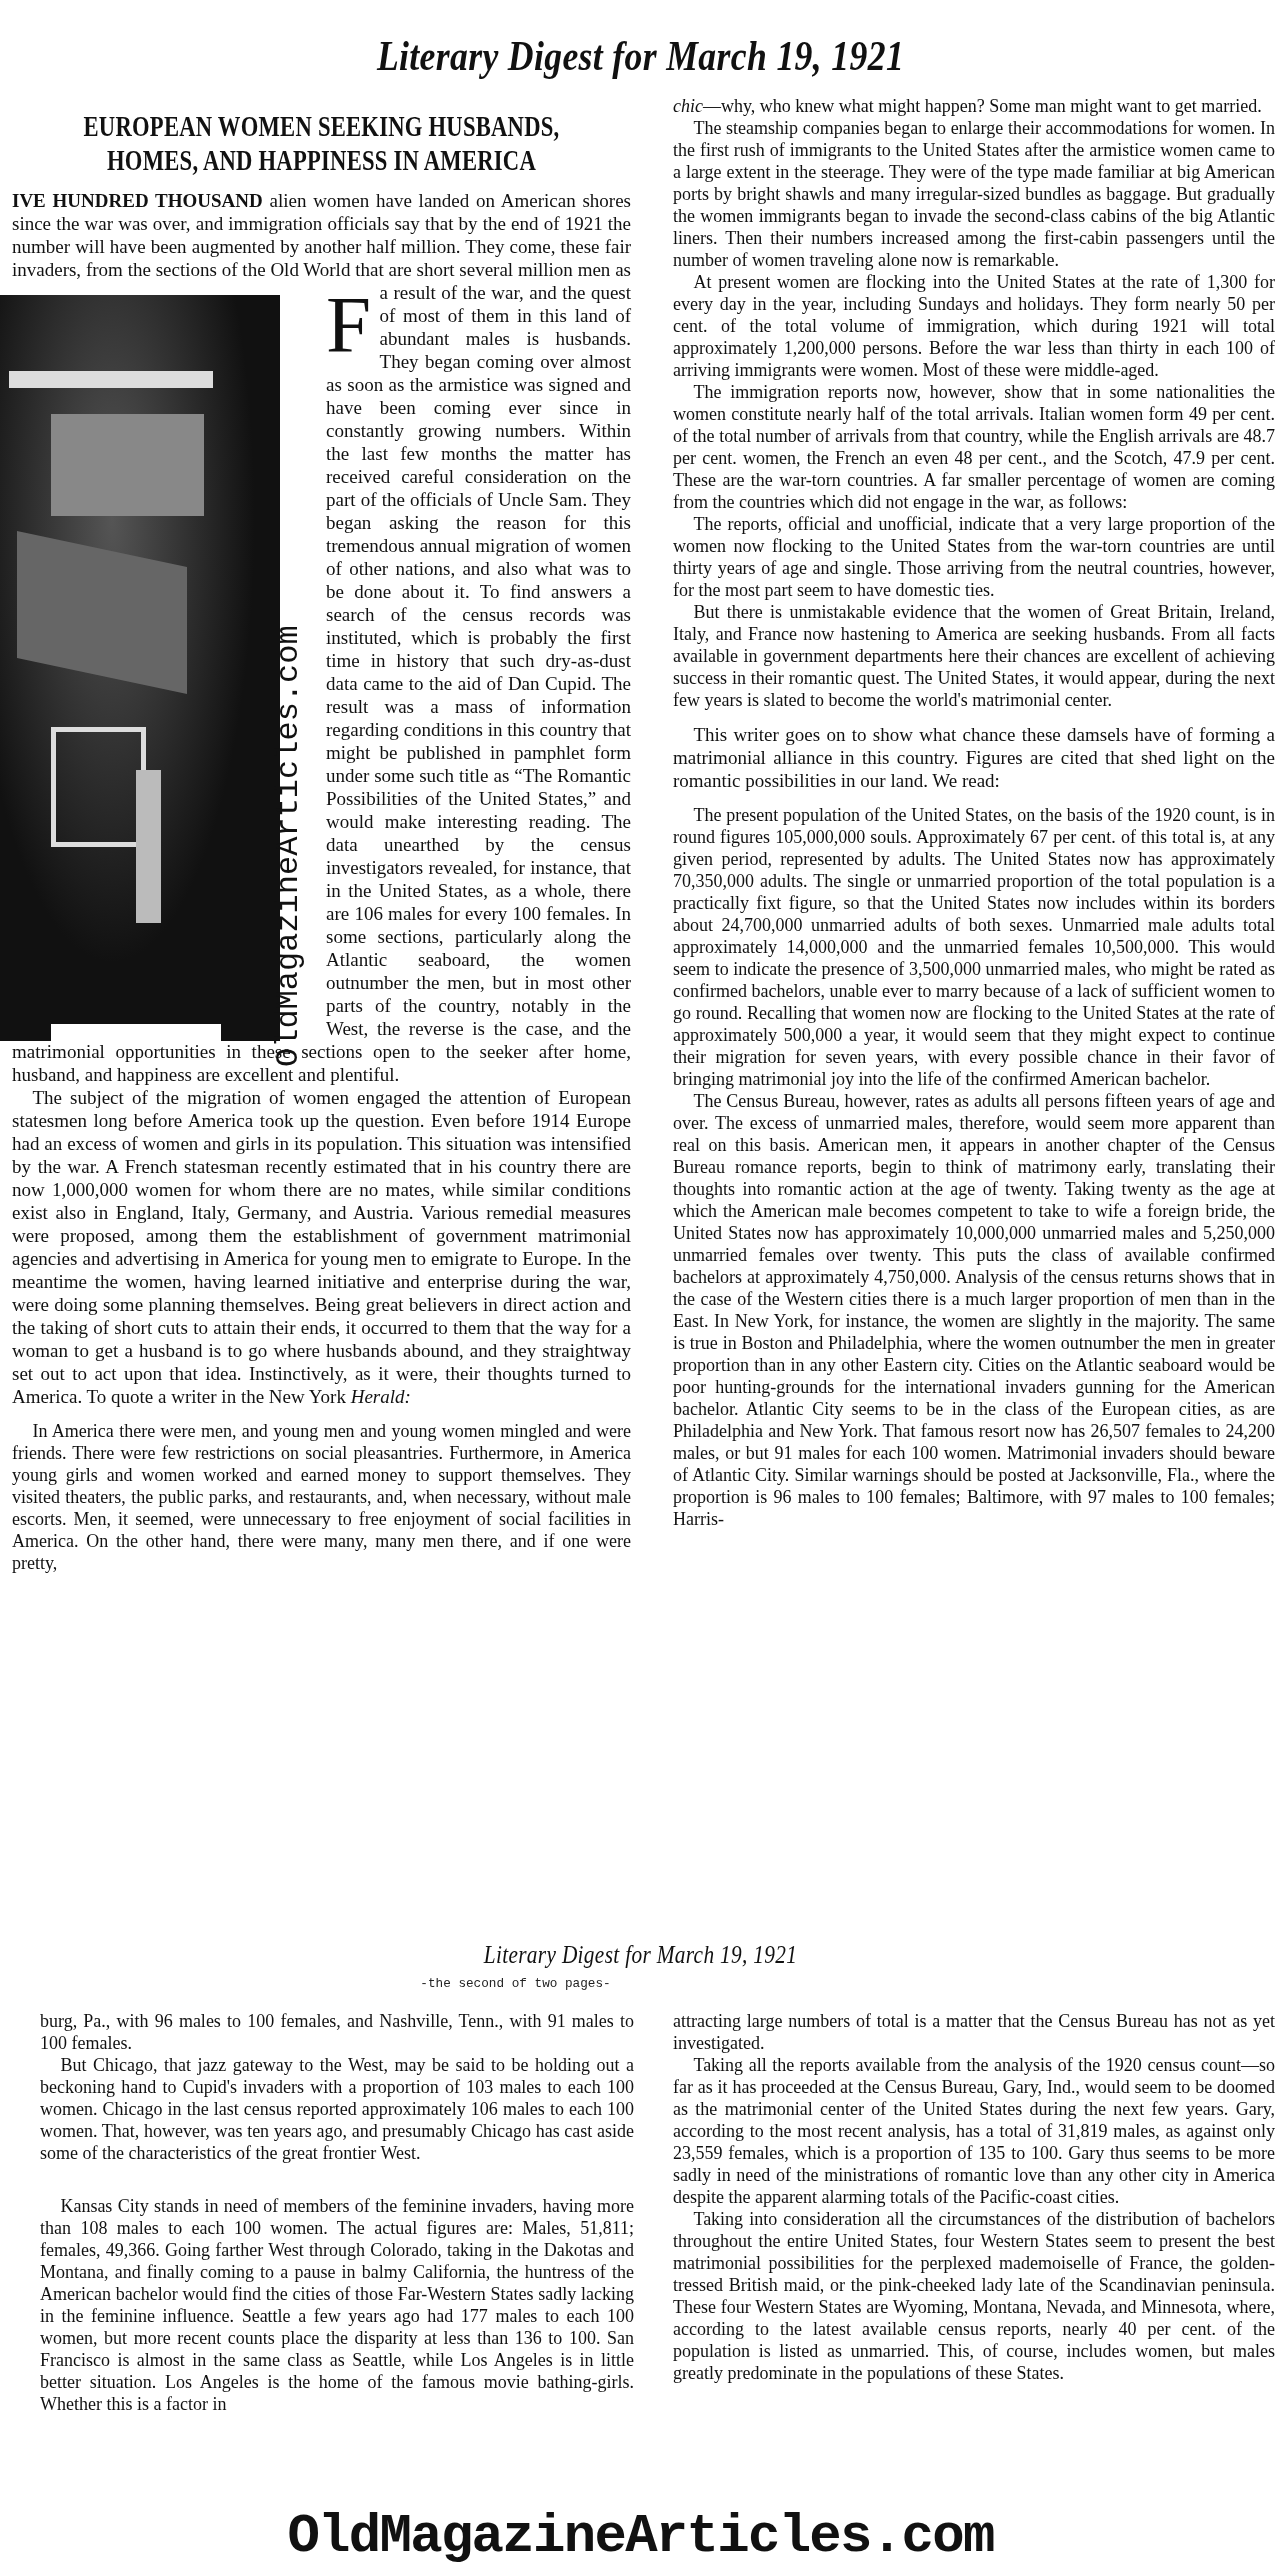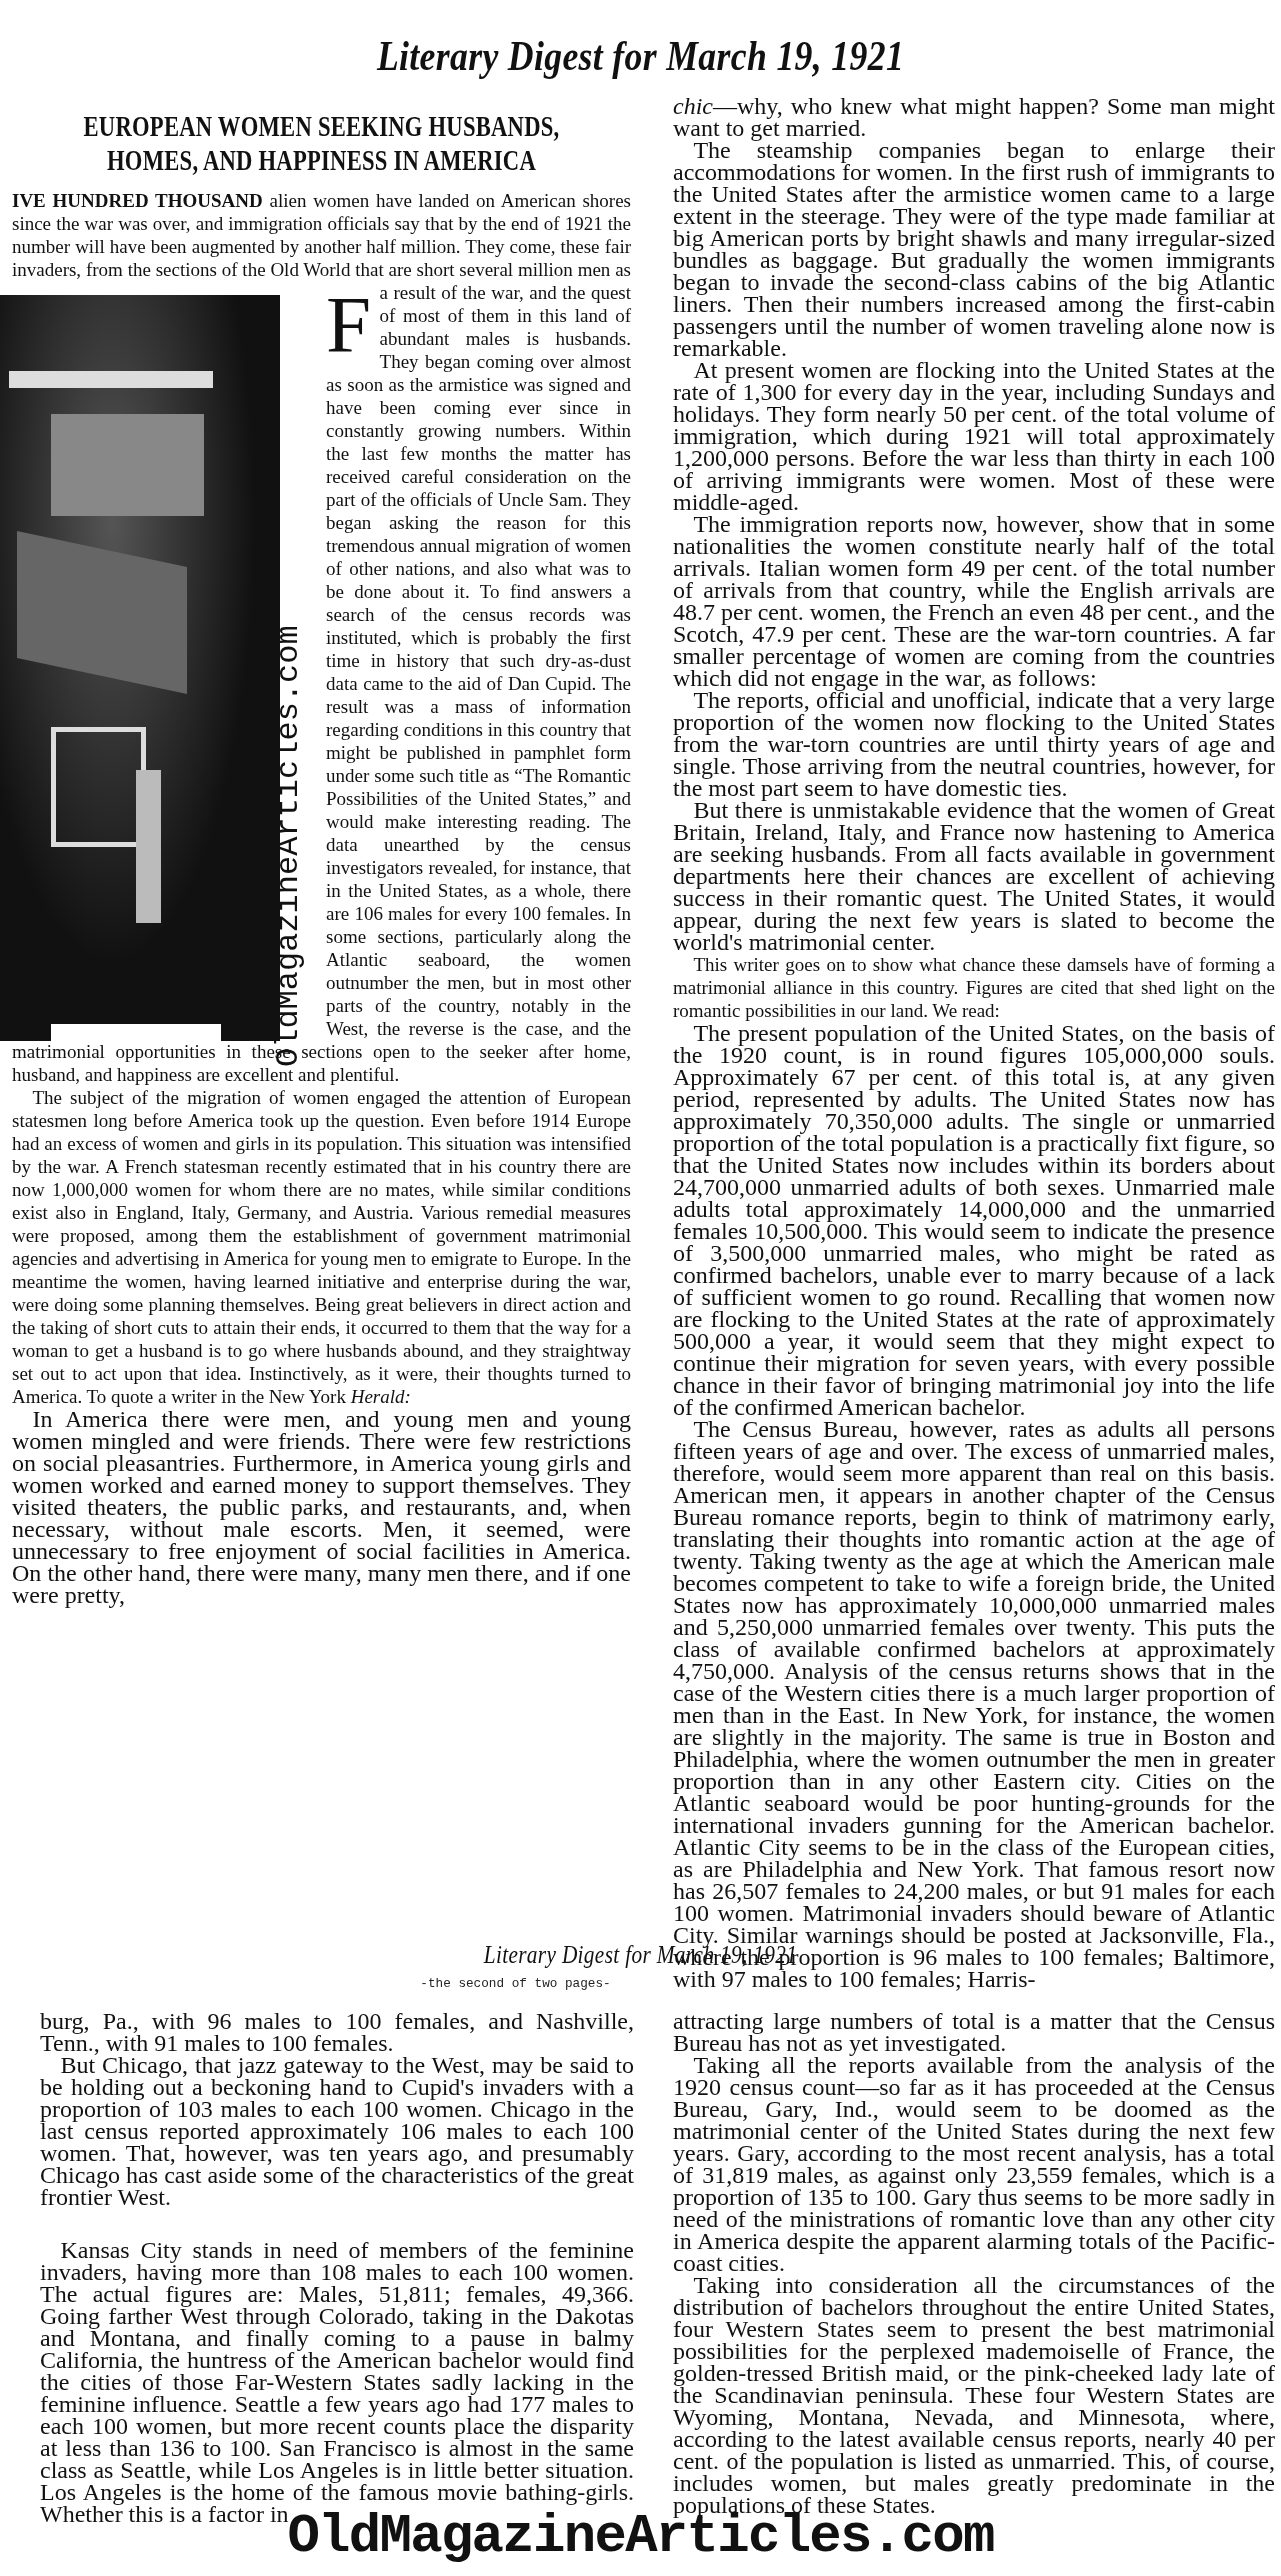--- a/index.html
+++ b/index.html
@@ -4,22 +4,22 @@
 <style>
   html, body { margin:0; padding:0; background:#ffffff; }
   body { width:1281px; height:2576px; position:relative; overflow:hidden; color:#111; font-family:"Liberation Serif","DejaVu Serif",serif; }
   .masthead { position:absolute; left:0; width:1281px; text-align:center; font-style:italic; font-weight:bold; color:#111; font-family:"Liberation Serif","DejaVu Serif",serif; letter-spacing:0.4px; }
   .masthead.top { top:32px; font-size:42px; transform:scaleX(0.85); }
   .masthead.mid { top:1940px; font-size:26px; font-weight:normal; transform:scaleX(0.82); }
   .subnote { position:absolute; top:1976px; left:0; width:1031px; text-align:center; font-size:12.7px; font-family:"Liberation Mono","DejaVu Sans Mono",monospace; color:#222; }
   .col { position:absolute; font-size:19px; line-height:23px; text-align:justify; font-family:"Liberation Serif","DejaVu Serif",serif; transform-origin:0 0; }
   .col p { margin:0; text-indent:20.4px; }
   .col p.noind { text-indent:0; }
-  .col p.gap { }
-  .col p.quote { font-size:24px; line-height:22px; }
+  .col p.gap { margin-top:12px; }
+  .col p.quote { font-size:18px; line-height:22px; }
   .headline { font-family:"Liberation Serif","DejaVu Serif",serif; font-size:29px; line-height:34px; text-align:center; font-weight:bold; transform:scaleX(0.78); transform-origin:center top; margin:0 -51px 12px -51px; letter-spacing:0.3px; }
   .dropcap { float:left; font-size:81px; line-height:66px; margin:3.4px 8.5px 0 0; font-family:"Liberation Serif","DejaVu Serif",serif; }
   .lead-caps { font-weight:bold; }
   .illustration { float:left; width:322px; height:746px; margin:3.4px 12px 5.1px -8.5px; position:relative; }
   .illustration .pic { position:absolute; left:0; top:0; width:280px; height:746px; background:
       radial-gradient(ellipse at 40% 30%, #555 0%, #111 60%),
       #111; }
   .illustration .pic .shade1 { position:absolute; left:8.5px; top:76px; width:204px; height:17px; background:#ddd; }
   .illustration .pic .shade2 { position:absolute; left:51px; top:119px; width:153px; height:102px; background:#888; }
   .illustration .pic .shade3 { position:absolute; left:17px; top:254px; width:170px; height:127px; background:#666; transform:skewY(12deg); }

